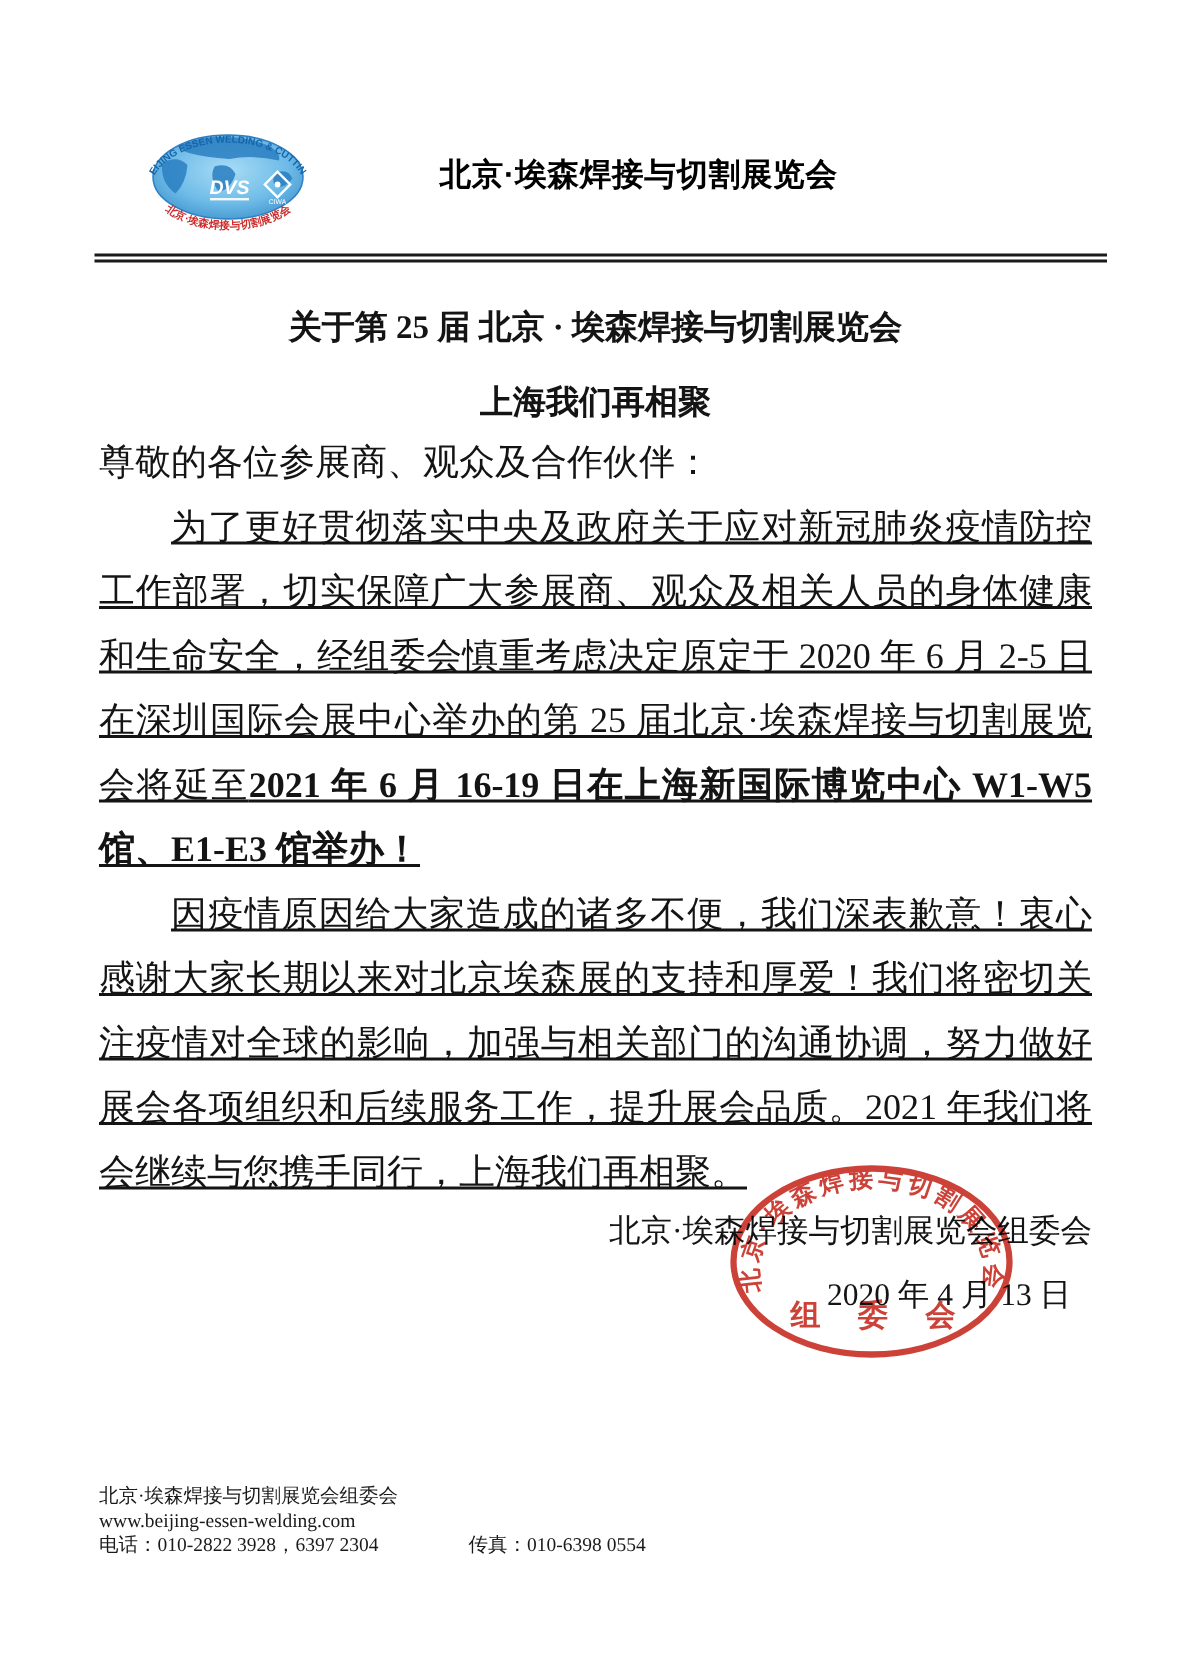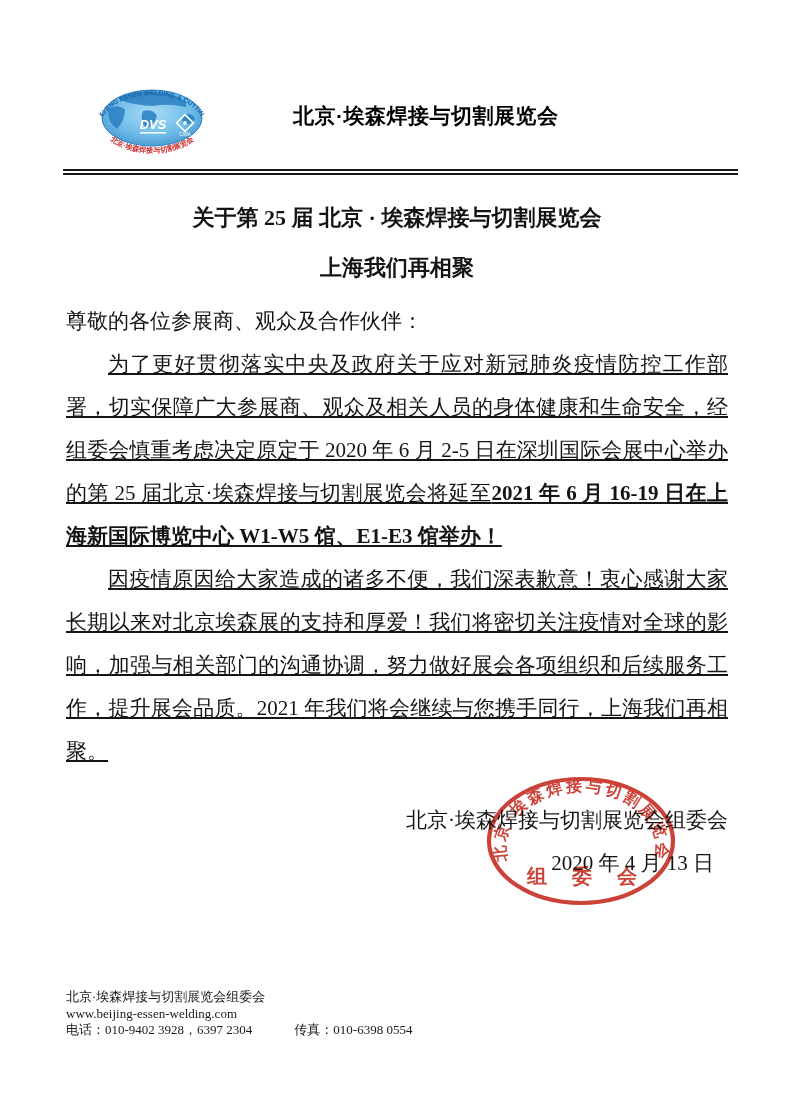--- a/index.html
+++ b/index.html
@@ -53,23 +53,23 @@
     font-size: 22px;
     font-weight: 700;
     line-height: 50px;
     color: #141414;
   }
 
   
   .doc-body {
     position: absolute;
     left: 66px;
-    top: 300px;
+    top: 288px;
     width: 662px;
-    font-size: 21px;
+    font-size: 24px;
     line-height: 43px;
     text-align: justify;
     color: #141414;
   }
   .doc-body p { margin: 0; }
   .doc-body p.indent { text-indent: 2em; text-decoration: underline; }
   .doc-body .bold-run { font-weight: 700; }
 
   
   .signature {
@@ -98,21 +98,21 @@
 
   
   .footer {
     position: absolute;
     left: 66px;
     top: 989px;
     font-size: 13px;
     line-height: 16.5px;
     color: #1a1a1a;
   }
-  .footer .fax { margin-left: 42px; }
+  .footer .fax { margin-left: 60px; }
 </style>
 </head>
 <body>
 
 <div class="page">
 
   <svg class="logo-svg" viewBox="0 0 112 86" aria-hidden="true">
     <defs>
       <radialGradient id="ocean" cx="50%" cy="42%" r="65%">
         <stop offset="0%" stop-color="#a8dcf5"></stop>
@@ -176,16 +176,16 @@
     <ellipse cx="98" cy="68" rx="92" ry="62" fill="none" stroke="#c5281c" stroke-width="4.2"></ellipse>
     <text font-size="16" font-weight="bold" fill="#c5281c" letter-spacing="3">
       <textPath href="#stampArc" startOffset="50%" text-anchor="middle">北京·埃森焊接与切割展览会</textPath>
     </text>
     <text x="104" y="110" text-anchor="middle" font-size="20" font-weight="bold" fill="#c5281c" letter-spacing="10">组 委 会</text>
   </svg>
 
   <div class="footer">
     <div>北京·埃森焊接与切割展览会组委会</div>
     <div>www.beijing-essen-welding.com</div>
-    <div><span>电话：010-9402 3928，6397 2304</span><span class="fax">传真：010-6398 0554</span></div>
+    <div><span>电话：010-2822 3928，6397 2304</span><span class="fax">传真：010-6398 0554</span></div>
   </div>
 
 </div>
 
 </body></html>

